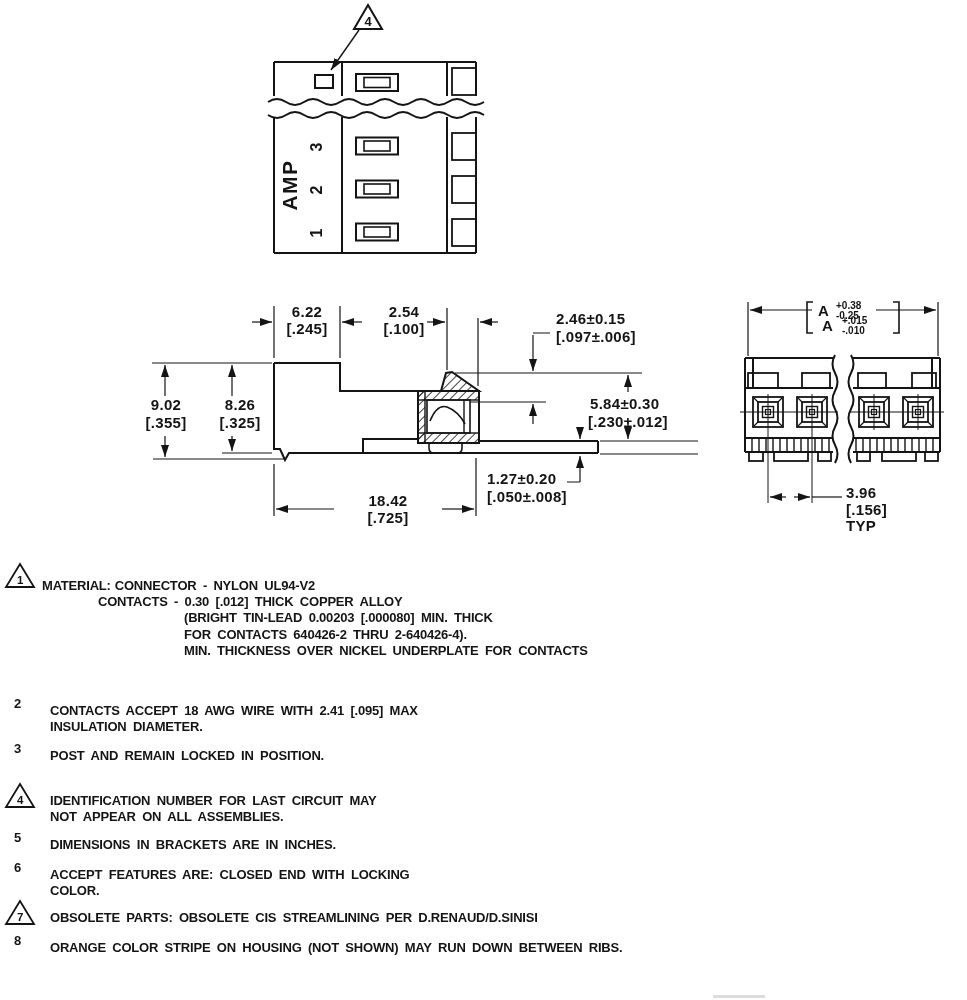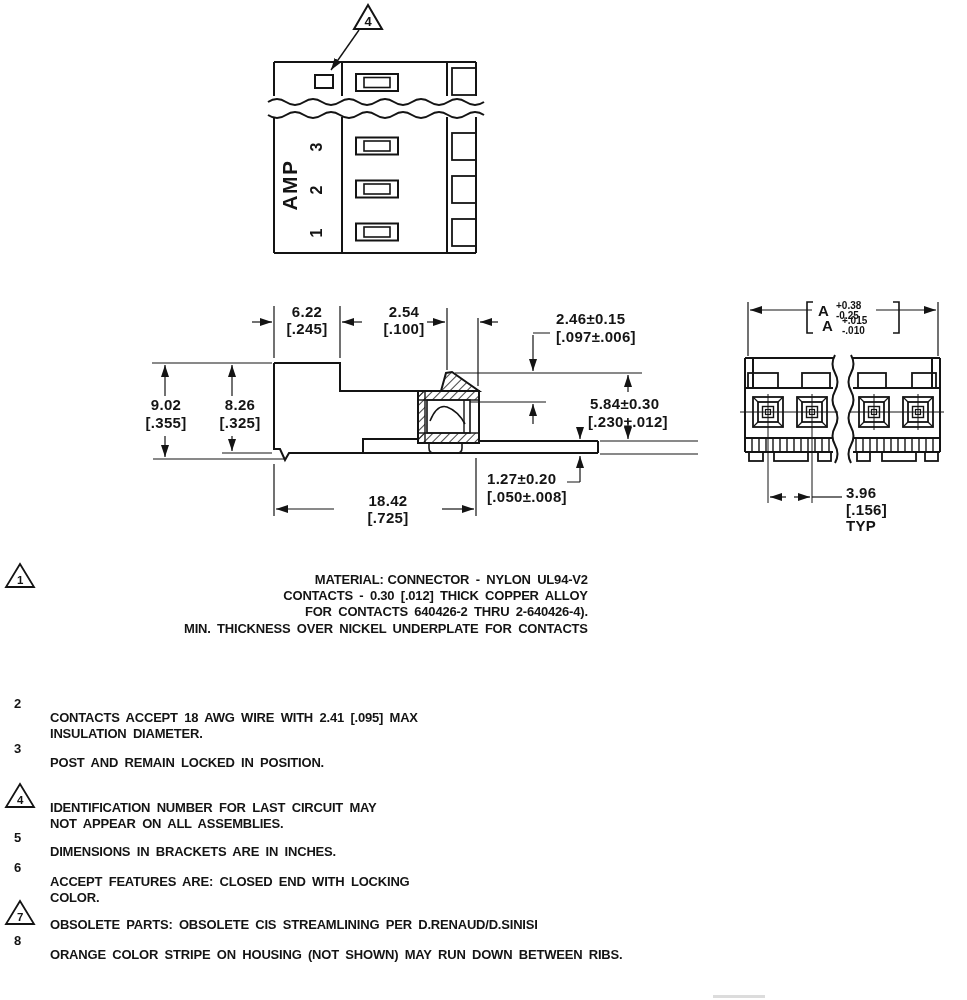--- a/index.html
+++ b/index.html
@@ -10,24 +10,24 @@
   .dim{font-size:15px;letter-spacing:.3px;}
   .dimsm{font-size:10px;}
   .rot{font-size:16px;}
   .brand{font-size:21px;letter-spacing:1.5px;}
   .co{font-size:13px;}
   .notes{position:absolute;left:0;top:0;width:967px;height:1000px;}
   .note{position:absolute;left:0;width:960px;font-size:13px;font-weight:bold;
         letter-spacing:-0.2px;word-spacing:3px;line-height:16.2px;white-space:nowrap;}
   .nnum{position:absolute;left:14px;top:0;}
   .nflag{position:absolute;left:4px;top:-4px;}
-  .nbody{position:absolute;left:50px;top:14px;}
-  .nbody1{position:absolute;left:42px;top:6px;text-align:right;}
+  .nbody{position:absolute;left:50px;top:7px;}
+  .nbody1{position:absolute;left:42px;top:12px;}
   .hang{display:inline-block;min-width:60px;margin-right:4px;}
-  .ind1{margin-left:84px;}
+  .ind1{margin-left:56px;}
   .ind2{margin-left:142px;}
   .artifact{position:absolute;left:713px;top:995px;width:52px;height:3px;background:#dcdcdc;}
 </style>
 </head>
 <body>
 
 <div id="sheet">
 
 <svg width="967" height="558" viewBox="0 0 967 558">
   <defs>
@@ -228,20 +228,21 @@
   <div class="note" style="top:566px">
     <span class="nflag">
       <svg width="32" height="27" viewBox="0 0 32 27">
             <polygon points="16,2 30,25 2,25" fill="none" stroke="#141414" stroke-width="1.8"></polygon>
             <text x="16" y="22" text-anchor="middle" style="font-size:11.5px">1</text>
           </svg>
     </span>
     <div class="nbody1">
       <div><span class="hang">MATERIAL:</span><span>CONNECTOR - NYLON UL94-V2</span></div>
       <div class="ind1">CONTACTS - 0.30 [.012] THICK COPPER ALLOY</div>
+      <div class="ind2">(BRIGHT TIN-LEAD 0.00203 [.000080] MIN. THICK</div>
       <div class="ind2">FOR CONTACTS 640426-2 THRU 2-640426-4).</div>
       <div class="ind2">MIN. THICKNESS OVER NICKEL UNDERPLATE FOR CONTACTS</div>
     </div>
   </div>
 
   <div class="note" style="top:696px">
     <span class="nnum">2</span>
     <div class="nbody">
       <div>CONTACTS ACCEPT 18 AWG WIRE WITH 2.41 [.095] MAX</div>
       <div>INSULATION DIAMETER.</div>

